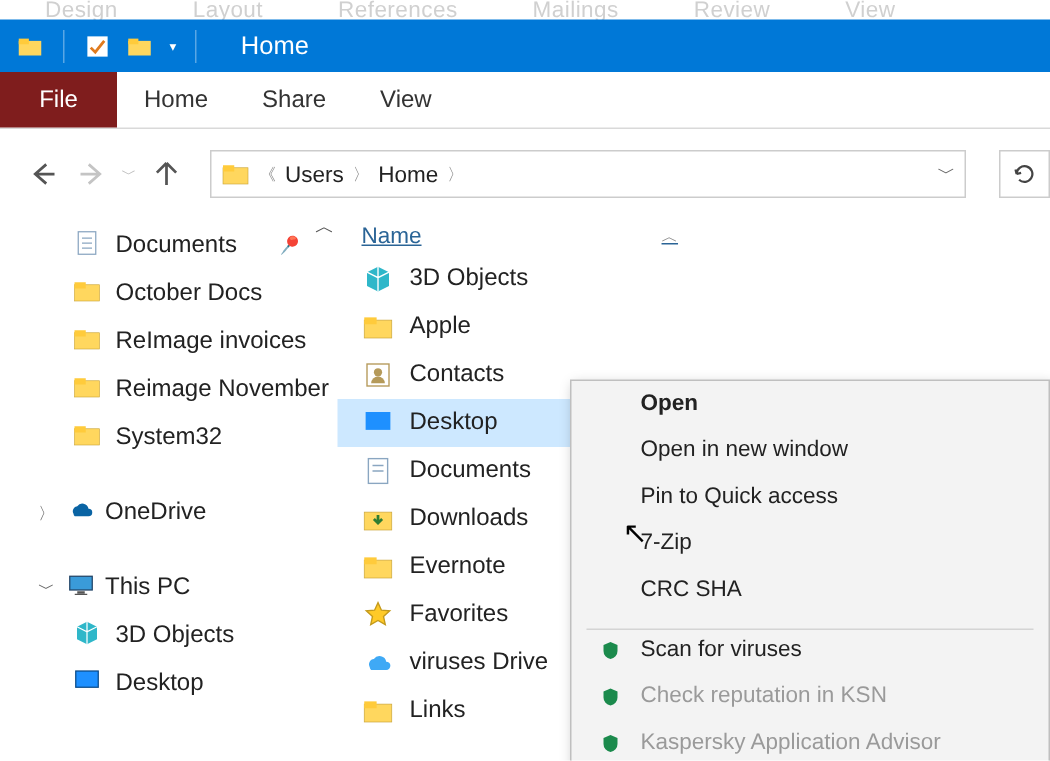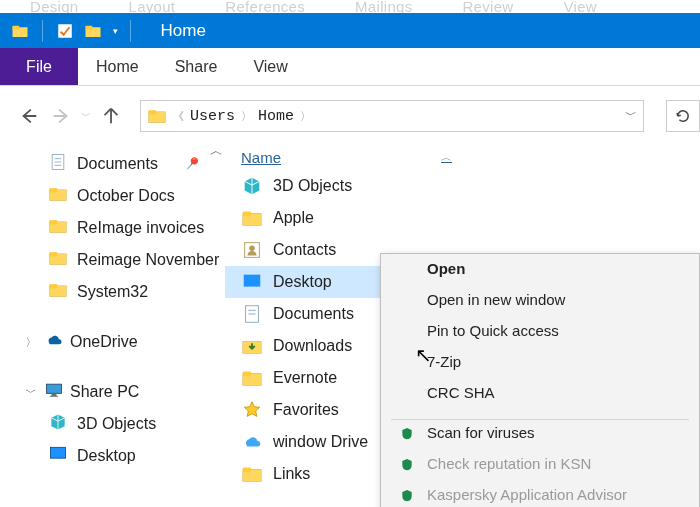--- a/index.html
+++ b/index.html
@@ -12,33 +12,33 @@
   
   .titlebar { position: absolute; top: 13px; left: 0; right: 0; height: 35px; background: #0078d7; display: flex; align-items: center; gap: 8px; padding-left: 10px; color: #fff; }
   .titlebar .ico { width: 20px; height: 20px; display: flex; align-items: center; justify-content: center; }
   .titlebar .ico svg { width: 18px; height: 18px; }
   .titlebar .divider { width: 1px; height: 22px; background: rgba(255,255,255,.35); margin: 0 4px; }
   .titlebar .dropdown-arrow { color: #fff; font-size: 9px; margin-left: 2px; }
   .titlebar .title { margin-left: 18px; font-size: 17px; }
 
   
   .tabs { position: absolute; top: 48px; left: 0; right: 0; height: 38px; display: flex; align-items: stretch; border-bottom: 1px solid #d9d9d9; }
-  .file-tab { background: #4c1d95; color: #fff; width: 78px; display: flex; align-items: center; justify-content: center; font-size: 16px; }
+  .file-tab { background: #7f1d1d; color: #fff; width: 78px; display: flex; align-items: center; justify-content: center; font-size: 16px; }
   .rtab { display: flex; align-items: center; padding: 0 18px; font-size: 16px; color: #333; }
 
   
   .addr-row { position: absolute; top: 92px; left: 0; right: 0; height: 48px; display: flex; align-items: center; padding-left: 14px; gap: 14px; }
   .nav-btn { width: 30px; height: 30px; display: flex; align-items: center; justify-content: center; color: #555; }
   .nav-btn.disabled { color: #bfbfbf; }
   .nav-btn svg { width: 22px; height: 22px; }
   .nav-group { display: flex; align-items: center; gap: 2px; }
   .addr-bar { flex: 1; height: 32px; border: 1px solid #ccc; background: #fff; display: flex; align-items: center; padding-left: 6px; gap: 6px; margin-right: 8px; position: relative; }
   .addr-bar .ico { width: 20px; height: 20px; display:flex; align-items:center; justify-content:center; }
   .addr-bar .sep { color: #888; font-size: 11px; }
-  .addr-bar .crumb { font-size: 15px; color: #222; font-family: Liberation Mono, monospace; }
+  .addr-bar .crumb { font-size: 15px; color: #222; }
   .addr-bar .expand { position: absolute; right: 6px; top: 6px; color: #666; font-size: 12px; }
   .refresh { width: 34px; height: 32px; border: 1px solid #ccc; display:flex; align-items:center; justify-content:center; color: #444; margin-right: 0; }
 
   
   .main { position: absolute; top: 140px; left: 0; right: 0; bottom: 0; display: flex; }
   .sidebar { width: 225px; padding: 8px 0 0 20px; overflow: hidden; position: relative; }
   .content { flex: 1; padding-top: 4px; position: relative; }
 
   .tree-item { display: flex; align-items: center; gap: 9px; height: 32px; font-size: 16px; color: #222; white-space: nowrap; overflow: hidden; }
   .tree-item.indent { padding-left: 28px; }
@@ -207,21 +207,21 @@
     </div>
 
     <div class="tree-section-space"></div>
     <div class="tree-item root">
       <span class="chev">﹀</span>
       <span class="ico"><svg viewBox="0 0 24 24" width="20" height="20">
             <rect x="3" y="5" width="18" height="11" fill="#3a9bd9" stroke="#246"></rect>
             <rect x="9" y="17" width="6" height="2" fill="#555"></rect>
             <rect x="7" y="19" width="10" height="1" fill="#555"></rect>
           </svg></span>
-      <span>Share PC</span>
+      <span>This PC</span>
     </div>
     <div class="tree-item indent">
       <span class="ico"><svg viewBox="0 0 24 24" width="20" height="20">
             <path d="M12 3 L20 7 L20 17 L12 21 L4 17 L4 7 Z" fill="#2fb7c9"></path>
             <path d="M12 3 L12 21 M4 7 L12 11 L20 7" stroke="#fff" stroke-width="1" fill="none"></path>
           </svg></span>
       <span>3D Objects</span>
     </div>
     <div class="tree-item indent">
       <span class="ico"><svg viewBox="0 0 24 24" width="20" height="20">
@@ -309,21 +309,21 @@
           </svg>
         </span>
       <span>Favorites</span>
     </div>
     <div class="file-item">
       <span class="ico">
           <svg viewBox="0 0 24 24" width="22" height="22">
             <path d="M6 15 a4 4 0 0 1 3 -6 a5 5 0 0 1 9 2 a3 3 0 0 1 0 6 H7 a3 3 0 0 1 -1 -2" fill="#3fa9f5"></path>
           </svg>
         </span>
-      <span>window Drive</span>
+      <span>viruses Drive</span>
     </div>
     <div class="file-item">
       <span class="ico">
           <svg viewBox="0 0 24 24" width="22" height="22">
             <rect x="2" y="7" width="20" height="13" class="svg-folder"></rect>
             <rect x="2" y="5" width="9" height="5" fill="#ffcb3b"></rect>
           </svg>
         </span>
       <span>Links</span>
     </div>

